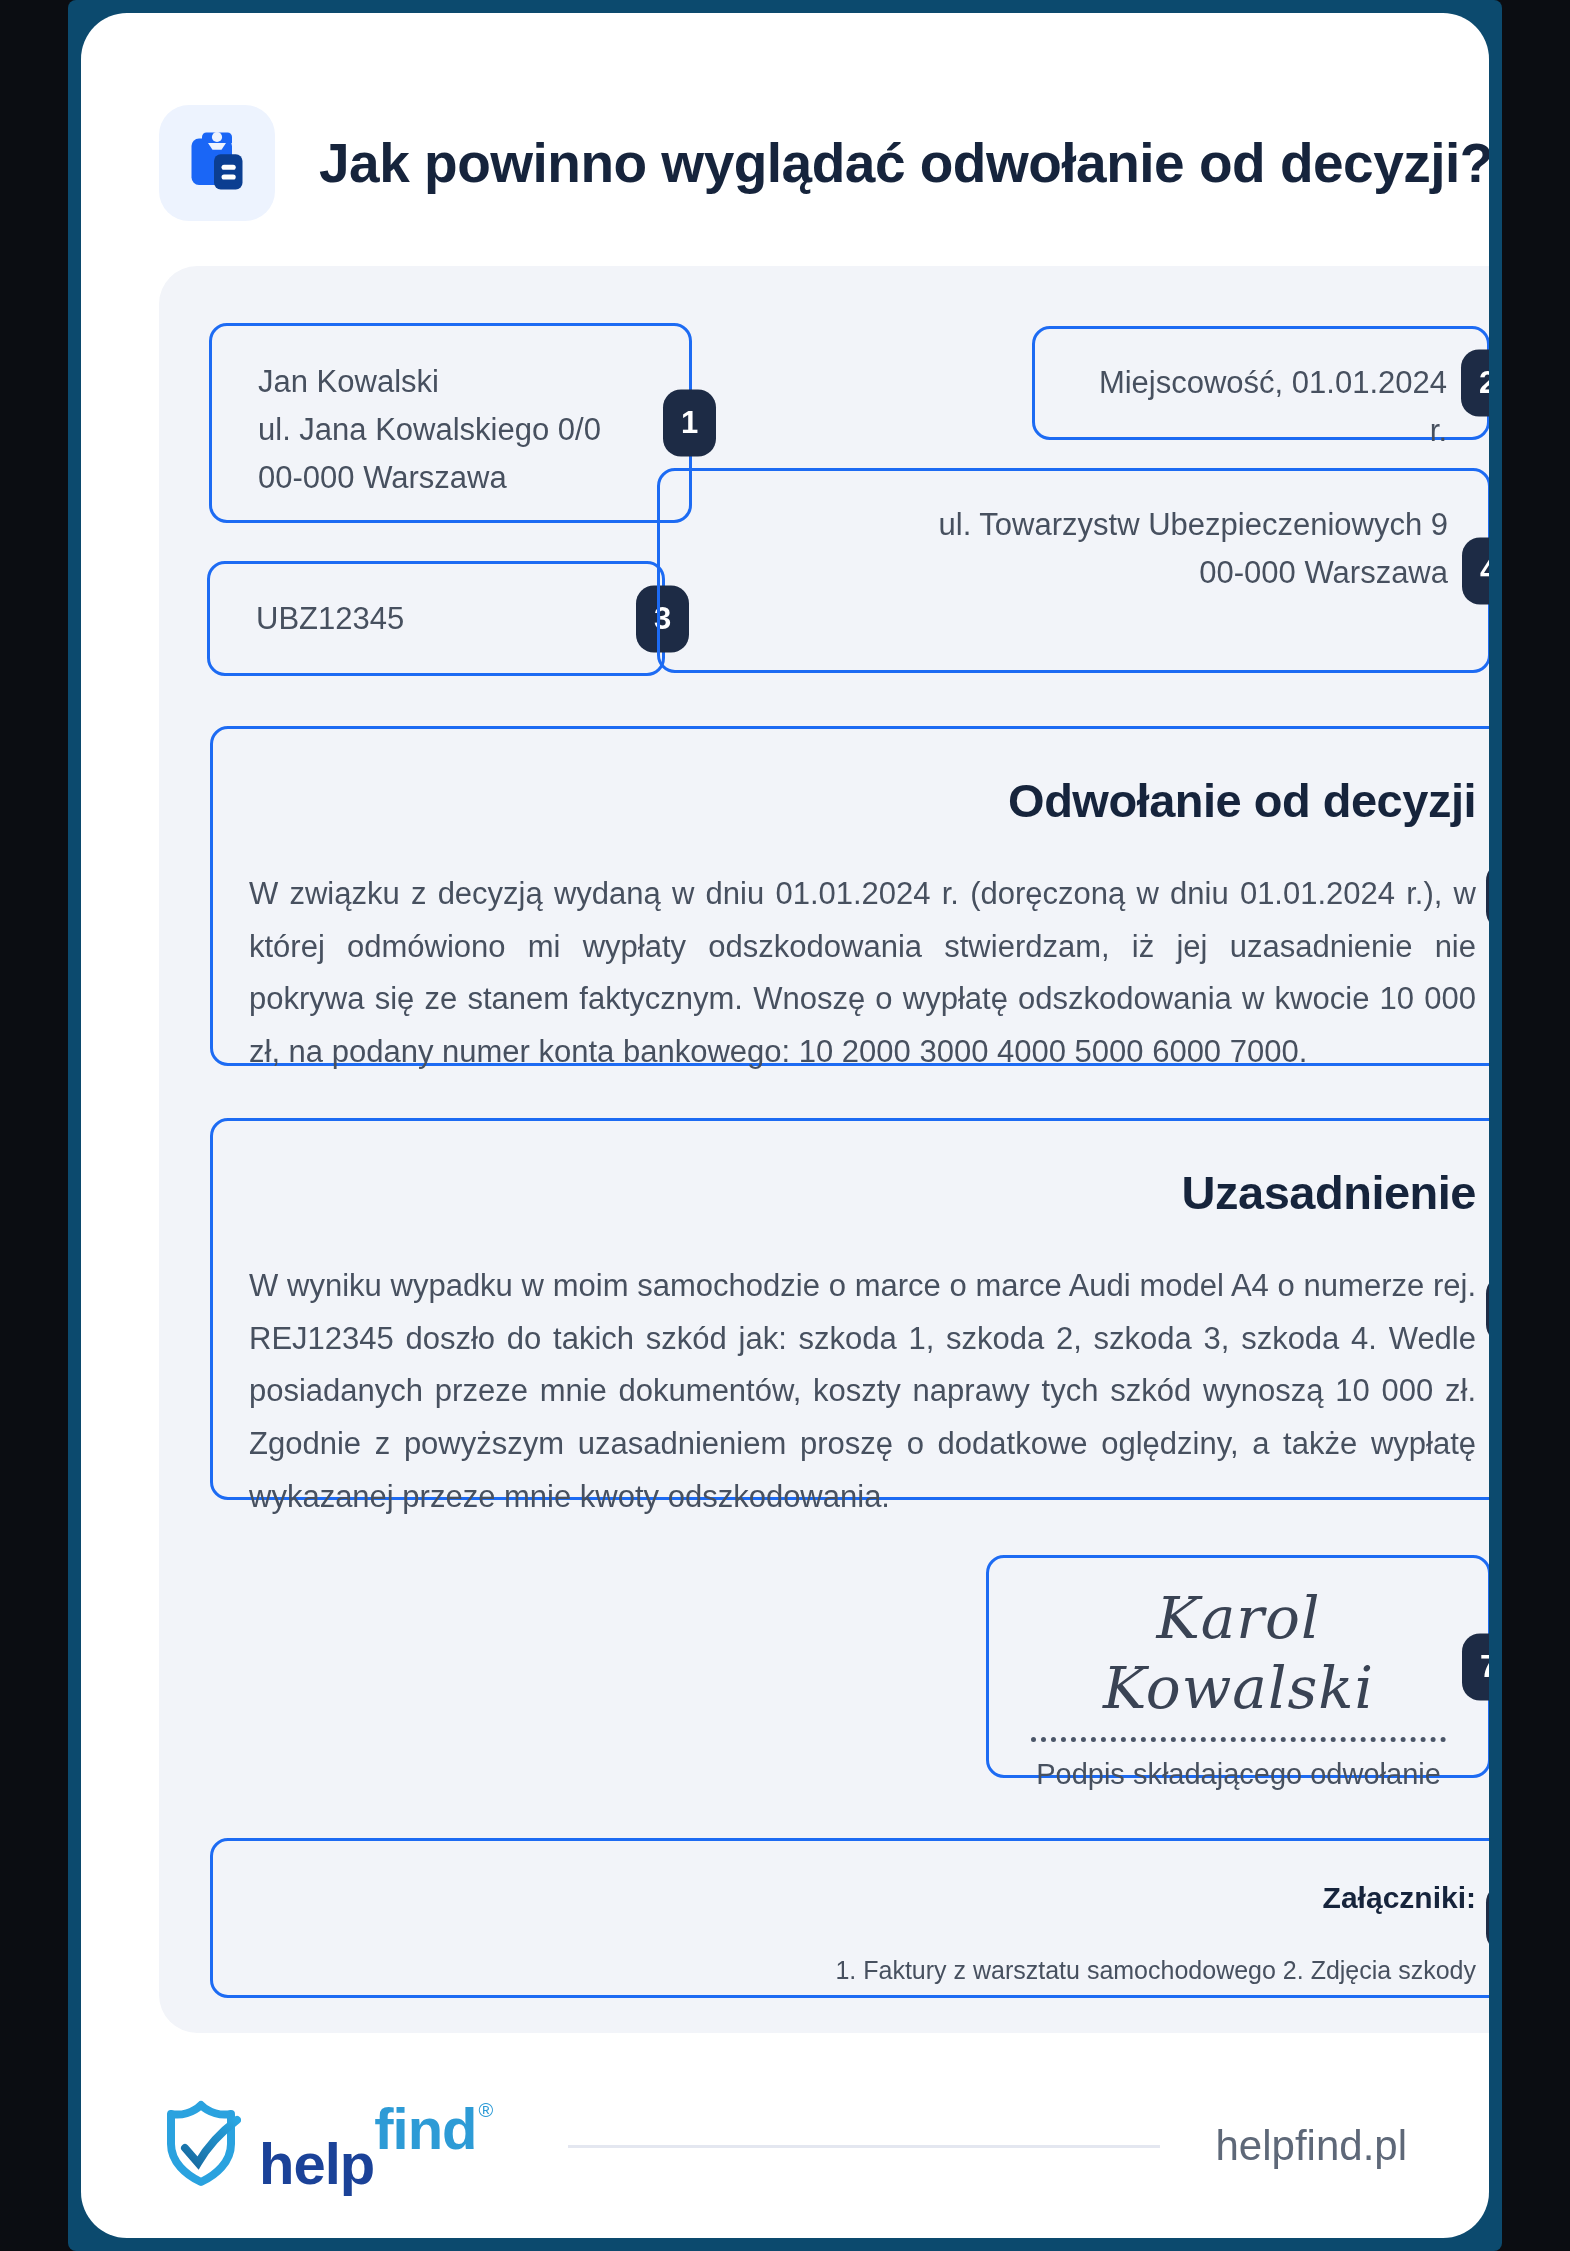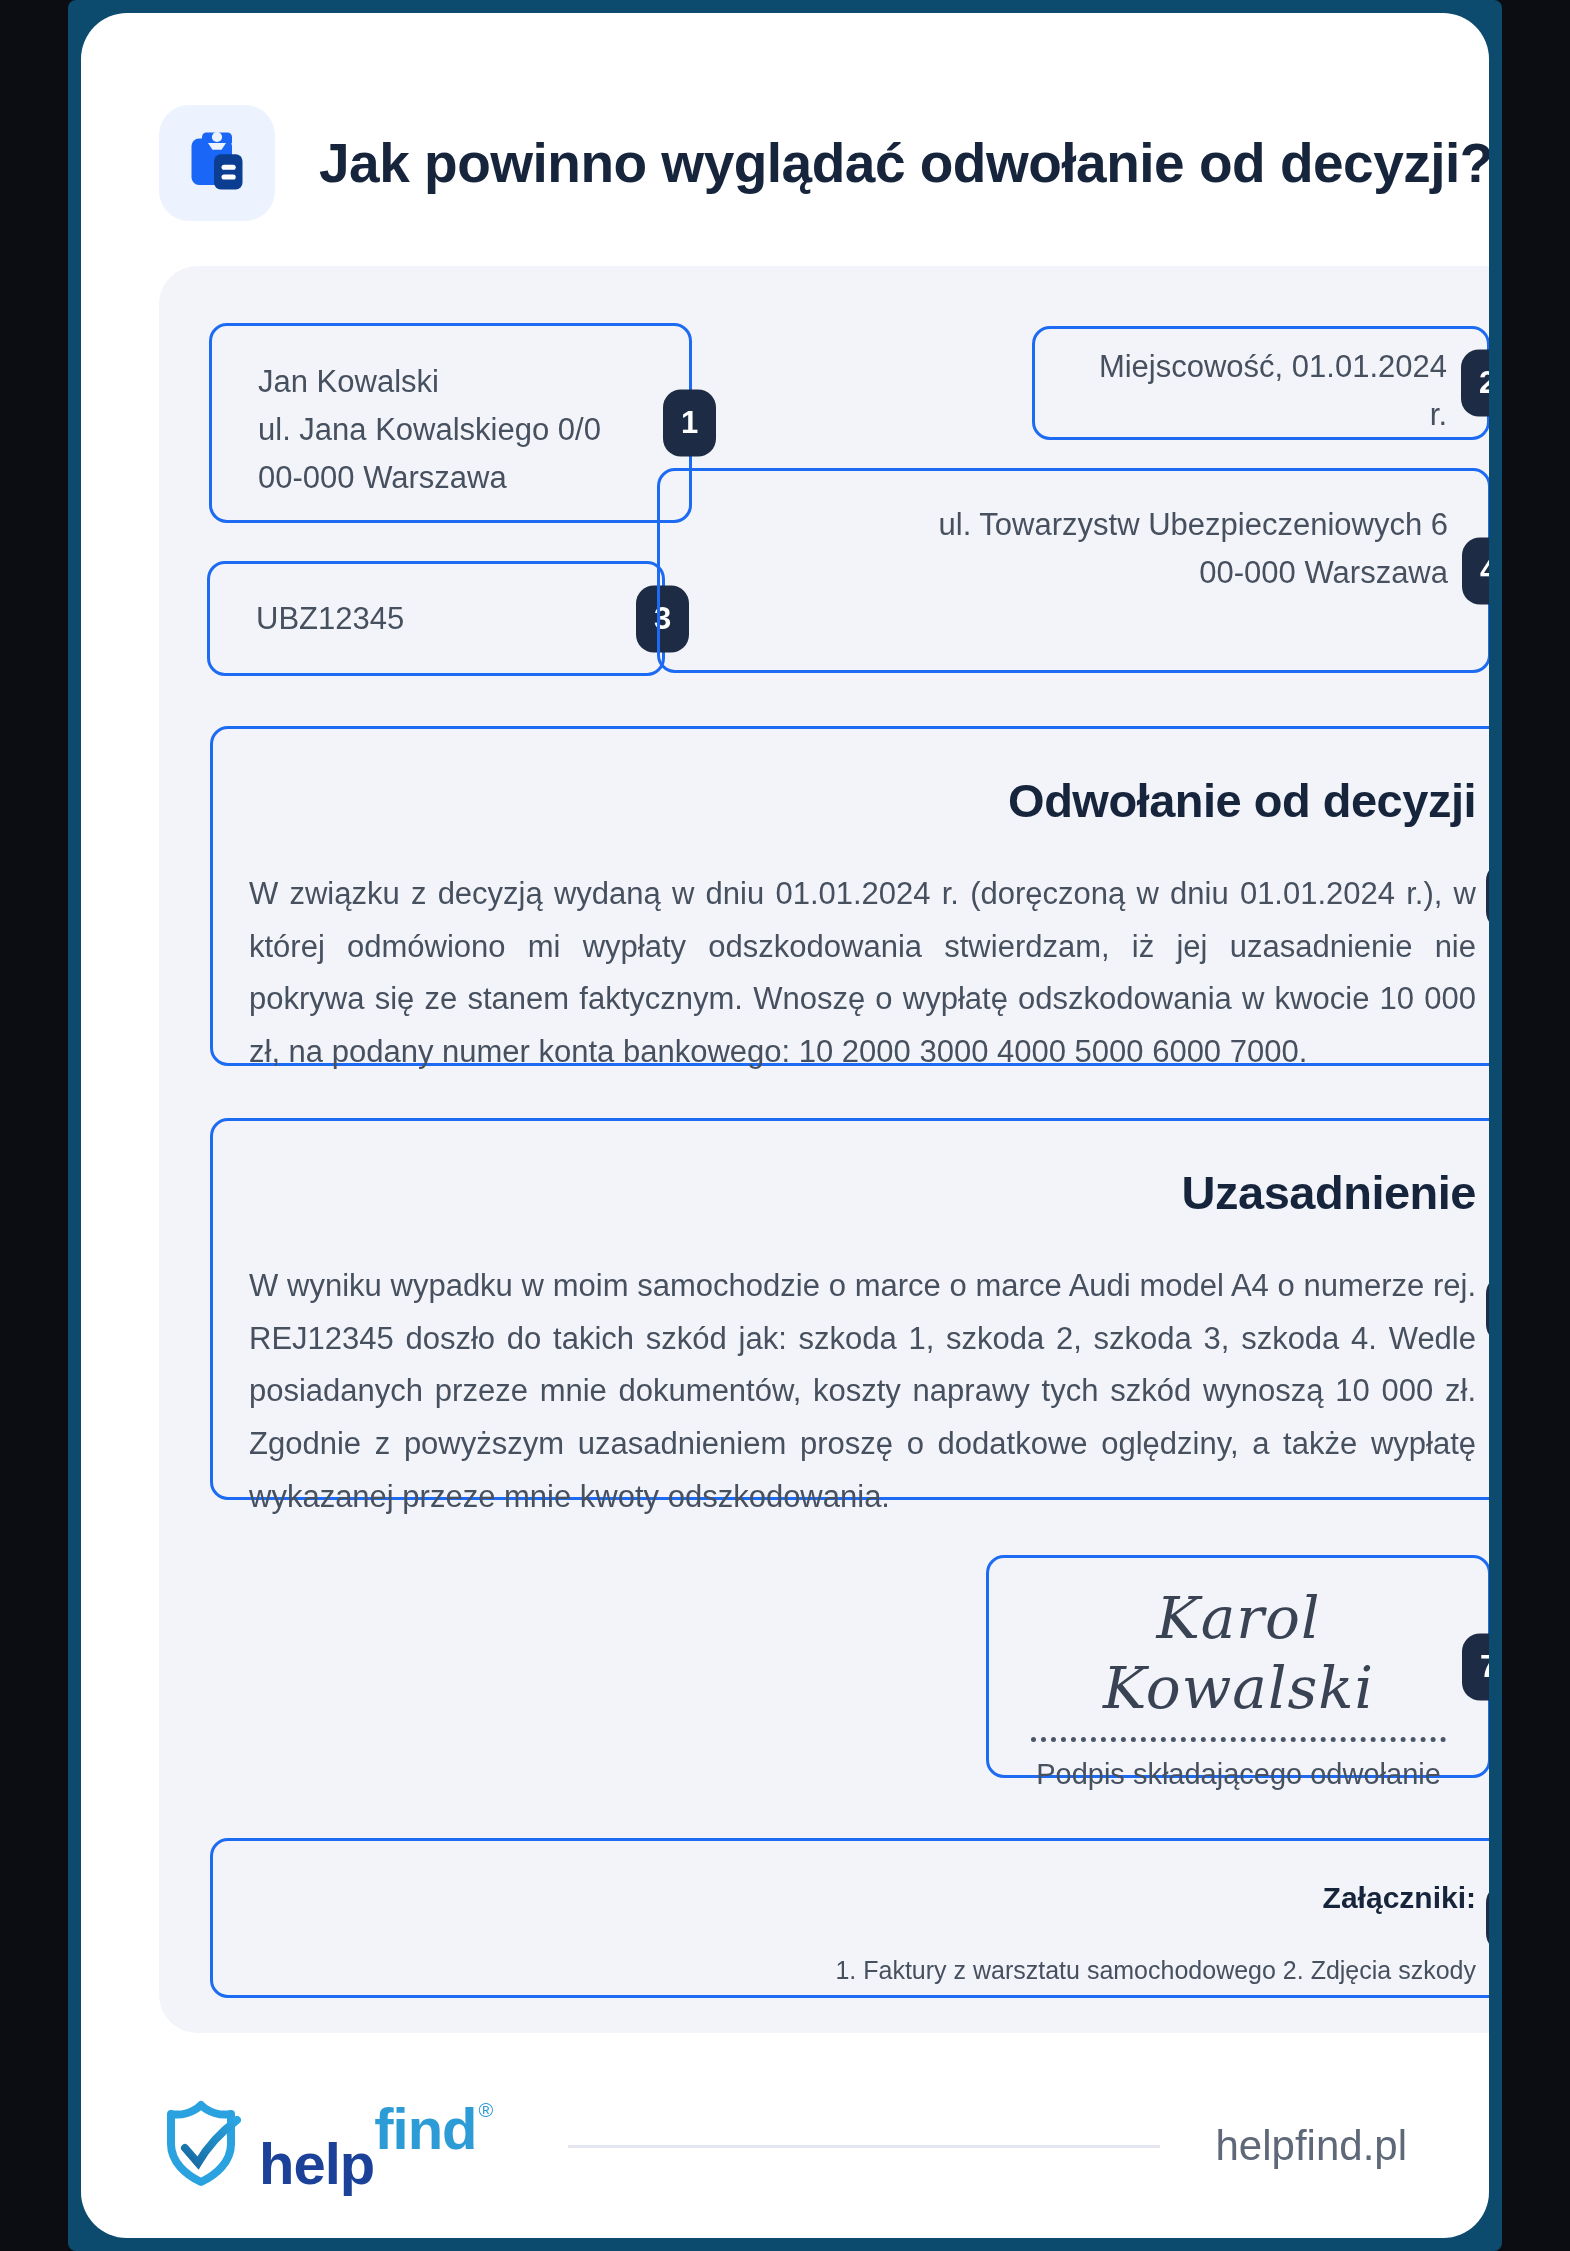--- a/index.html
+++ b/index.html
@@ -63,21 +63,21 @@
     transform: translateY(-50%);
     width: 53px; height: 67px;
     background: #1d2b45;
     border-radius: 18px;
     color: #ffffff;
     font-size: 31px; font-weight: 700;
     display: flex; align-items: center; justify-content: center;
   }
 
   .bx-sender   { left: 50px;  top: 57px;   width: 483px;  height: 200px; padding: 32px 40px 0 46px; }
-  .bx-place    { left: 873px; top: 60px;   width: 458px;  height: 114px; padding: 14px 40px 0 40px; text-align: right; }
+  .bx-place    { left: 873px; top: 60px;   width: 458px;  height: 114px; padding: 30px 40px 0 40px; text-align: right; }
   .bx-policy   { left: 48px;  top: 295px;  width: 458px;  height: 115px; padding: 31px 40px 0 46px; }
   .bx-recipient{ left: 498px; top: 202px;  width: 834px;  height: 205px; padding: 30px 40px 0 40px; text-align: right; }
 
   .bx-section  { left: 51px;  width: 1305px; padding: 36px 36px 0 36px; }
   .bx-appeal   { top: 460px;  height: 340px; }
   .bx-justif   { top: 852px;  height: 382px; }
   .section-title {
     text-align: right;
     font-size: 47px; font-weight: 700; color: #16243c;
     letter-spacing: -0.5px;
@@ -167,21 +167,21 @@
         <div>Miejscowość, 01.01.2024 r.</div>
         <div class="badge">2</div>
       </div>
 
       <div class="bx bx-policy">
         <div>UBZ12345</div>
         <div class="badge">3</div>
       </div>
 
       <div class="bx bx-recipient">
-        <div>ul. Towarzystw Ubezpieczeniowych 6</div>
+        <div>ul. Towarzystw Ubezpieczeniowych 9</div>
         <div>00-000 Warszawa</div>
         <div class="badge">4</div>
       </div>
 
       <div class="bx bx-section bx-appeal">
         <div class="section-title">Odwołanie od decyzji</div>
         <div class="section-body">W związku z decyzją wydaną w dniu 01.01.2024 r. (doręczoną w dniu 01.01.2024 r.), w której odmówiono mi wypłaty odszkodowania stwierdzam, iż jej uzasadnienie nie pokrywa się ze stanem faktycznym. Wnoszę o wypłatę odszkodowania w kwocie 10 000 zł, na podany numer konta bankowego: 10 2000 3000 4000 5000 6000 7000.</div>
         <div class="badge">5</div>
       </div>
 

